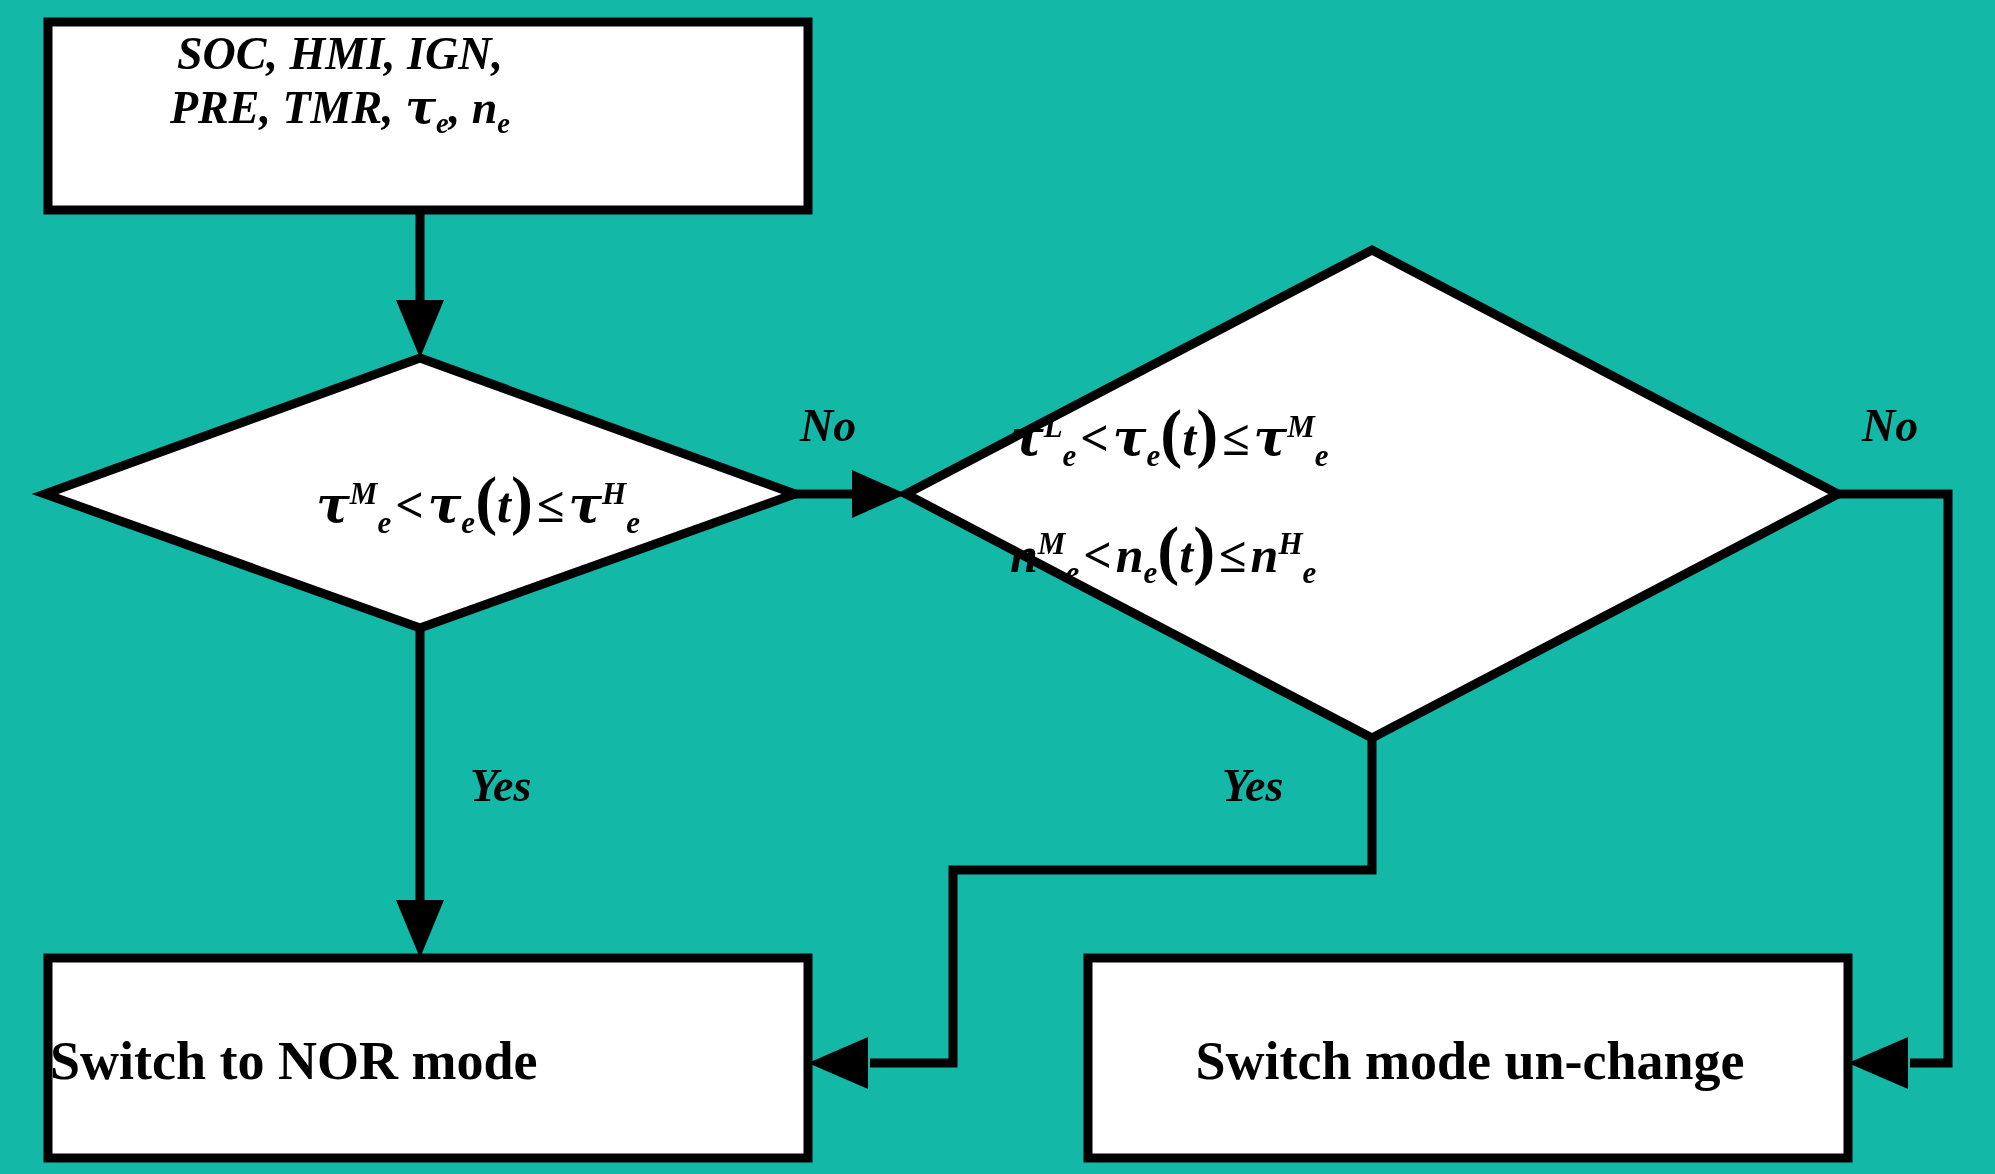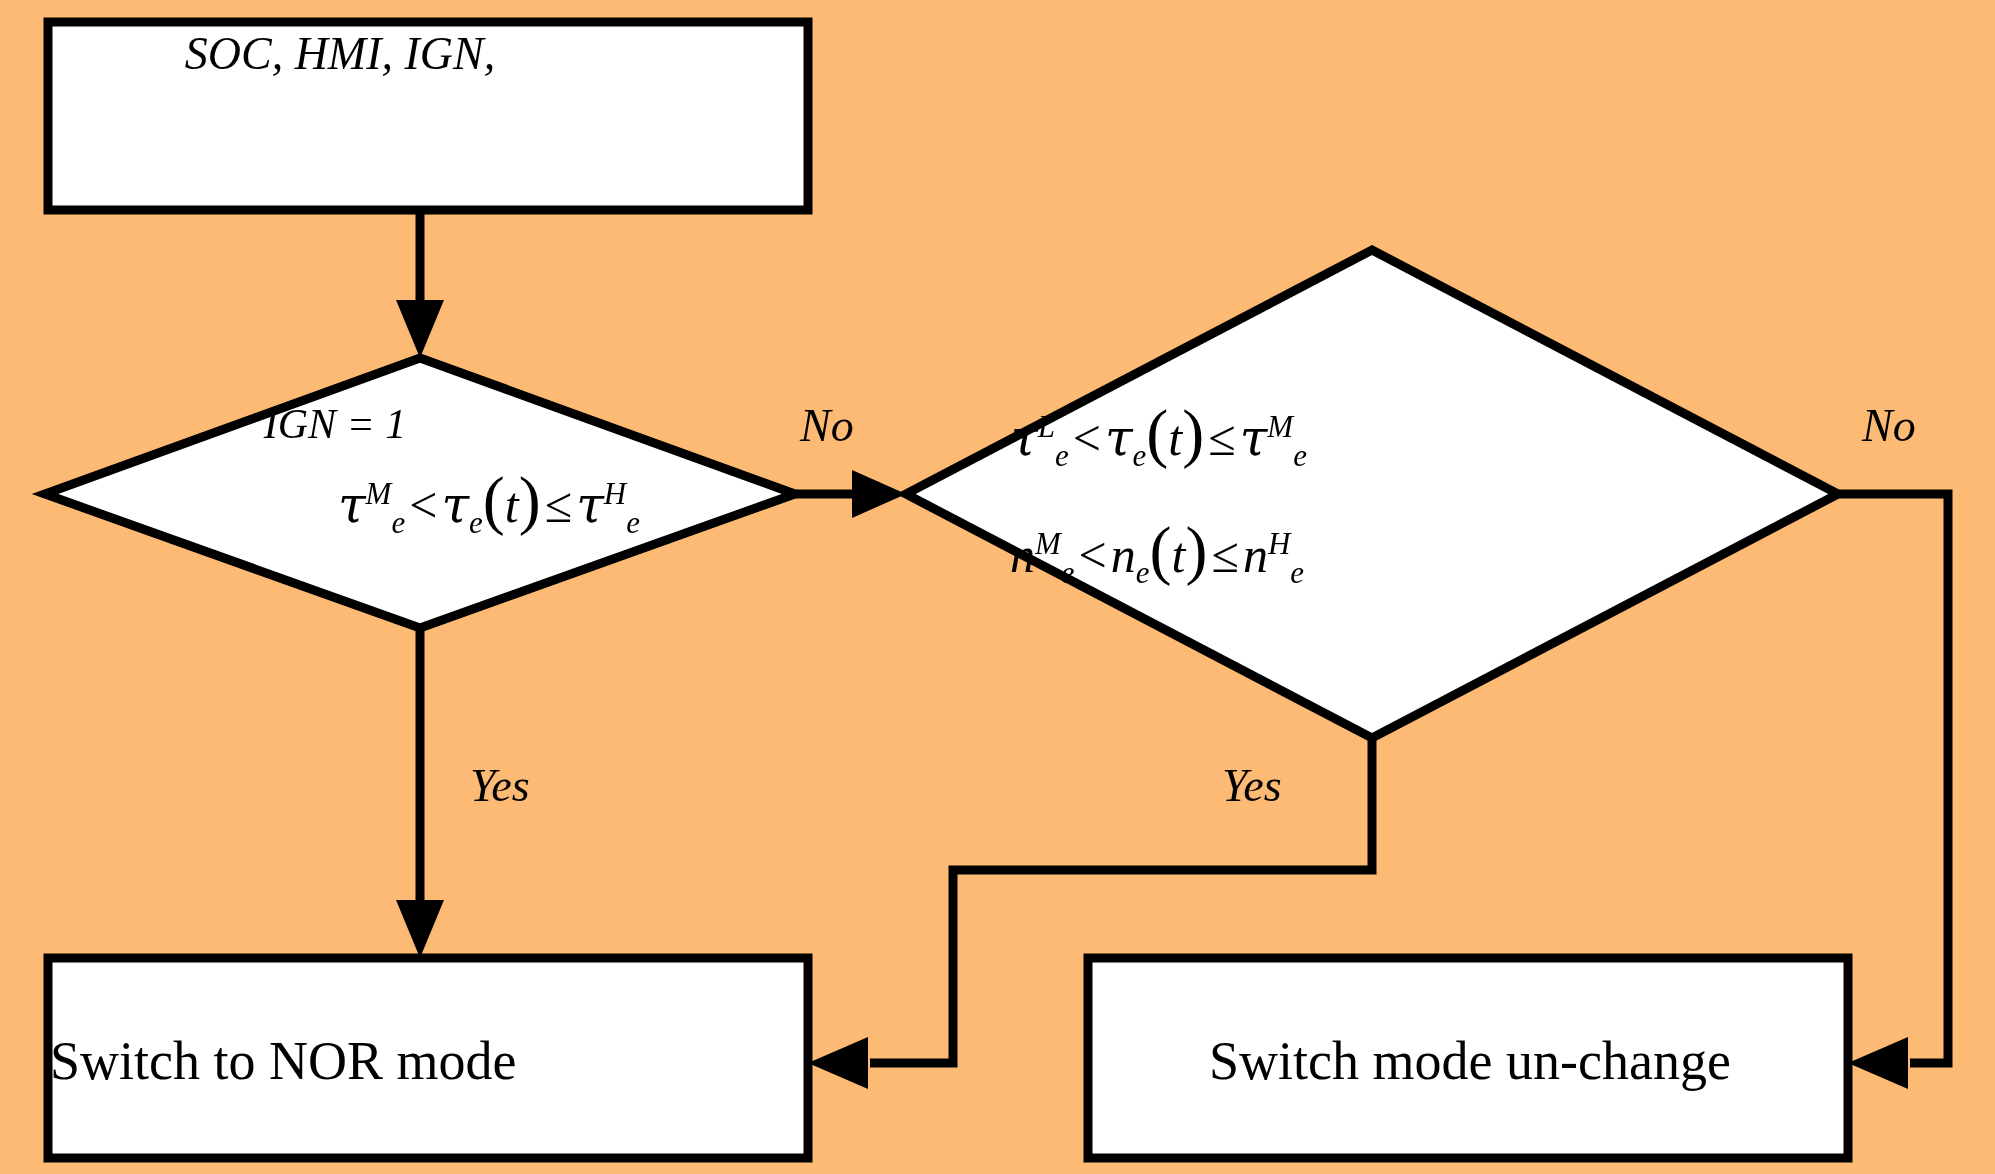--- a/index.html
+++ b/index.html
@@ -4,23 +4,24 @@
 <style>
   html, body {
     margin: 0;
     padding: 0;
     background: #ffffff;
   }
   #canvas {
     position: relative;
     width: 1995px;
     height: 1174px;
-    background: #fdba74;
+    background: #14b8a6;
     font-family: "Liberation Serif", "DejaVu Serif", serif;
     overflow: hidden;
+    font-weight: bold;
   }
   svg.layer {
     position: absolute;
     left: 0;
     top: 0;
     width: 1995px;
     height: 1174px;
   }
   .lbl {
     position: absolute;
@@ -131,23 +132,25 @@
 
     <polyline points="1372,738 1372,870 953,870 953,1063 870,1063" fill="none" stroke="#000000" stroke-width="9"></polyline>
     <polygon points="808,1063 868,1037 868,1089" fill="#000000"></polygon>
 
     <polyline points="1838,494 1948,494 1948,1063 1910,1063" fill="none" stroke="#000000" stroke-width="9"></polyline>
     <polygon points="1848,1063 1908,1037 1908,1089" fill="#000000"></polygon>
   </svg>
 
   <div class="lbl" id="start-text">
     <div>SOC, HMI, IGN,</div>
+    <div>
+      <span>PRE, TMR, </span><span class="tau">τ</span><span class="sub">e</span><span>, </span><span class="mathvar">n</span><span class="sub">e</span>
+    </div>
   </div>
 
-  <div class="lbl" id="dec1-line1">IGN = 1</div>
 
   <div class="lbl" id="dec1-line2">
     <span class="tau">τ</span><span class="sup">M</span><span class="sub">e</span><span class="op">&lt;</span><span class="tau">τ</span><span class="sub">e</span><span class="paren">(</span><span class="mathvar">t</span><span class="paren">)</span><span class="op">≤</span><span class="tau">τ</span><span class="sup">H</span><span class="sub">e</span>
   </div>
 
   <div class="lbl" id="dec2-line1">
     <span class="tau">τ</span><span class="sup">L</span><span class="sub">e</span><span class="op">&lt;</span><span class="tau">τ</span><span class="sub">e</span><span class="paren">(</span><span class="mathvar">t</span><span class="paren">)</span><span class="op">≤</span><span class="tau">τ</span><span class="sup">M</span><span class="sub">e</span>
   </div>
 
   <div class="lbl" id="dec2-line2">

